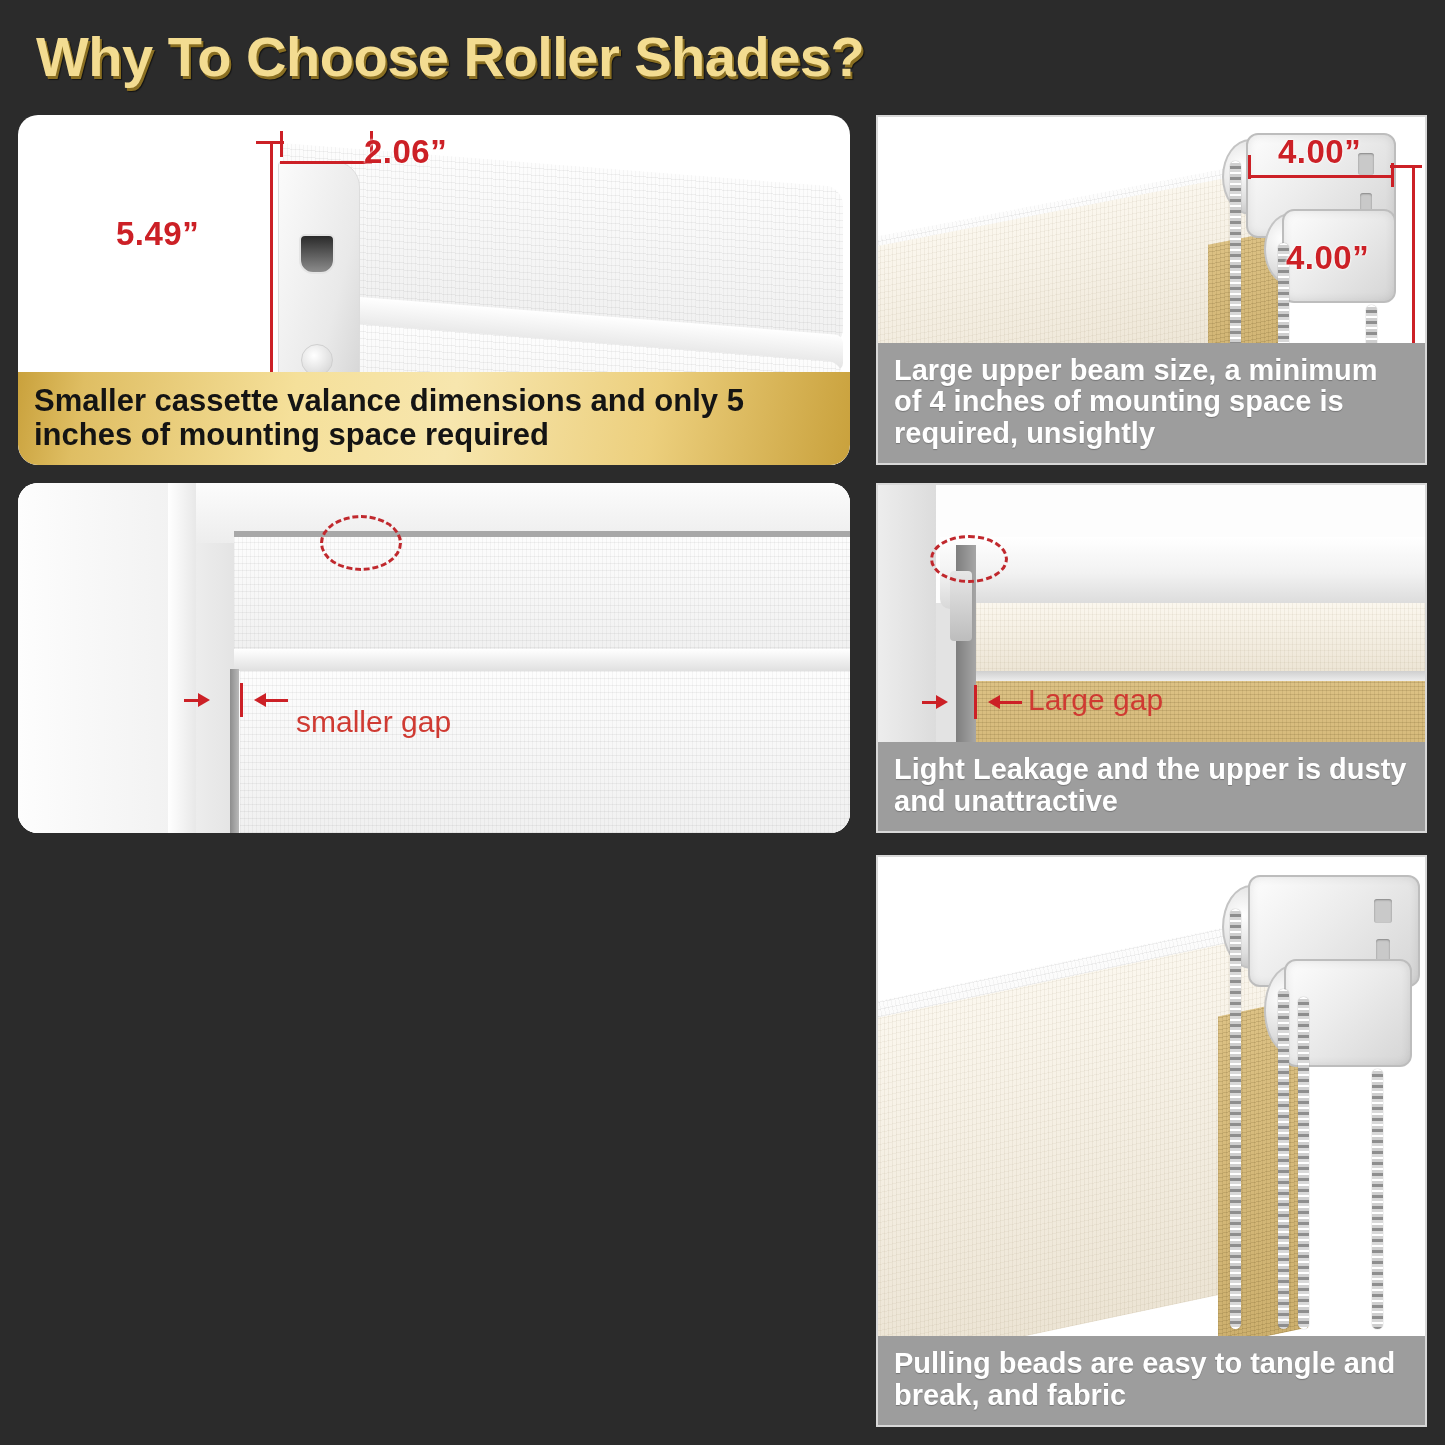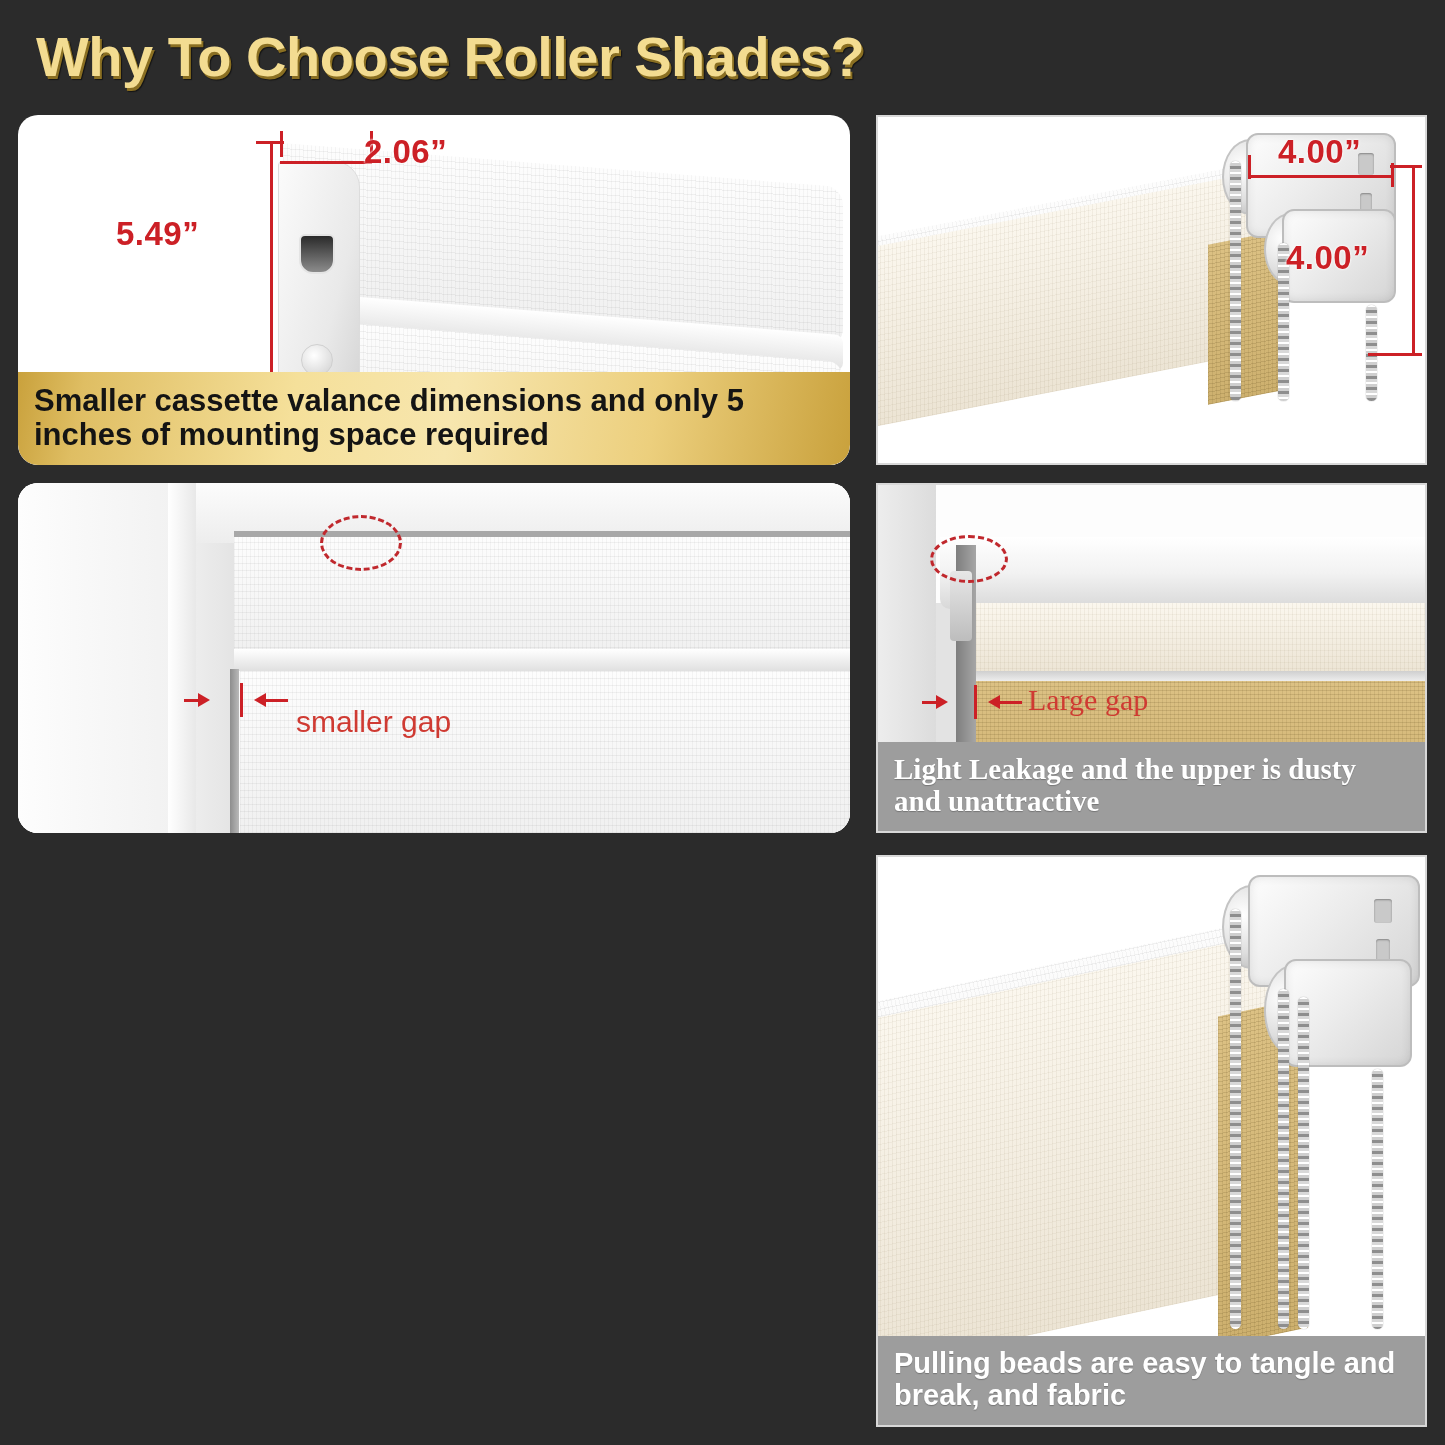--- a/index.html
+++ b/index.html
@@ -219,20 +219,21 @@
       <div class="vline" style="left:370px; top:38px; height:24px;"></div>
       <div class="vline" style="left:513px; top:46px; height:24px;"></div>
       <div class="dimtxt red" style="left:400px; top:16px;">4.00”</div>
 
       <div class="vline" style="left:534px; top:48px; height:190px;"></div>
       <div class="hline" style="left:512px; top:48px; width:32px;"></div>
       <div class="hline" style="left:490px; top:236px; width:54px;"></div>
       <div class="dimtxt red" style="left:408px; top:122px;">4.00”</div>
     </div>
 
+    <div class="cap gray">Large upper beam size, a minimum of 4 inches of mounting space is required, unsightly</div>
   </div>
 
   <div class="panel left" style="left:18px; top:483px; width:832px; height:350px;">
     <div class="photo" style="background:#fafafa;">
 
       <div style="position:absolute; left:0; top:0; width:220px; height:350px;
                   background:linear-gradient(90deg,#fdfdfd,#f2f2f2 70%,#e3e3e3);"></div>
       <div style="position:absolute; left:150px; top:0; width:682px; height:60px;
                   background:linear-gradient(180deg,#fcfcfc,#ededed);"></div>
       <div style="position:absolute; left:150px; top:0; width:28px; height:350px;
@@ -254,21 +255,21 @@
       <div class="arrR" style="left:180px; top:210px;"></div>
       <div class="hline" style="left:166px; top:216px; width:18px;"></div>
       <div class="vline" style="left:222px; top:200px; height:34px;"></div>
       <div class="arrL" style="left:236px; top:210px;"></div>
       <div class="hline" style="left:248px; top:216px; width:22px;"></div>
       <div class="gaplabel" style="left:278px; top:198px;margin-top:24px;">smaller gap</div>
     </div>
 
   </div>
 
-  <div class="panel right" style="left:876px; top:483px; width:551px; height:350px;font-family:Liberation Serif, serif;">
+  <div class="panel right" style="left:876px; top:483px; width:551px; height:350px;">
     <div class="photo" style="background:linear-gradient(180deg,#fdfdfd 0 34%,#e3e3e3 34% 100%);">
 
       <div style="position:absolute; left:0; top:0; width:58px; height:350px;
                   background:linear-gradient(90deg,#ededed,#dcdcdc);"></div>
 
       <div style="position:absolute; left:62px; top:52px; width:489px; height:72px;
                   background:linear-gradient(180deg,#ffffff,#f2f2f2 50%,#d8d8d8);
                   border-radius:0 0 10px 10px;"></div>
 
       <div style="position:absolute; left:86px; top:118px; width:465px; height:72px;" class="fabric-cream"></div>

